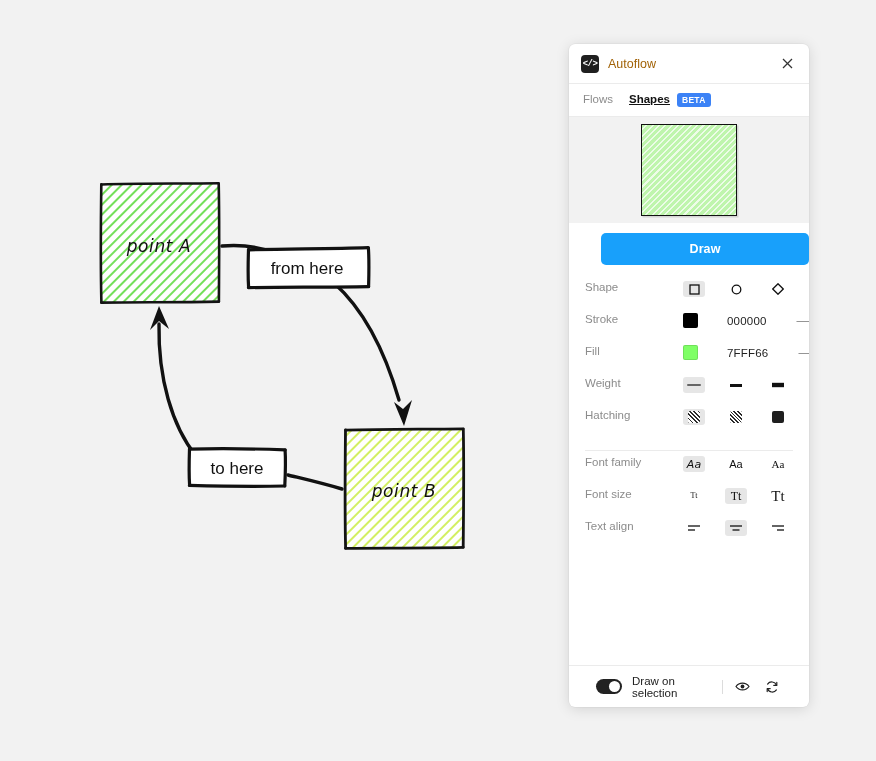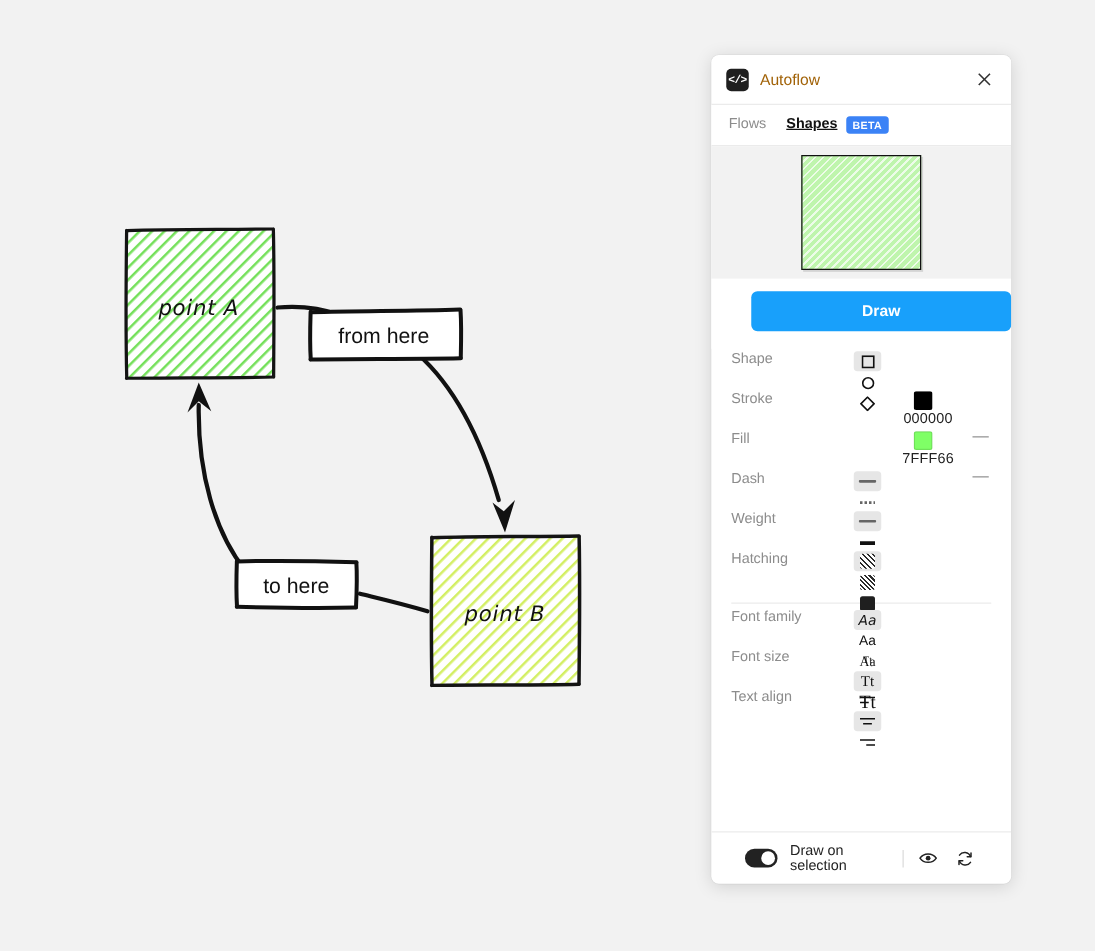--- a/index.html
+++ b/index.html
@@ -93,21 +93,21 @@
     cursor:pointer; letter-spacing:.1px;margin-left:16px;
   }
 
   
   .props { flex:1 1 auto; padding: 2px 16px 0; overflow:hidden; }
   .prow {
     display:flex; align-items:flex-start;
     height: 32px;
   }
   .plabel { font-size: 11.5px; color:#8c8c8c; width: 98px; flex:0 0 98px; }
-  .pctrl { display:flex; align-items:center; gap: 1px; flex-direction: column; }
+  .pctrl { display:flex; align-items:center; gap: 20px; }
 
   .opt {
     width: 22px; height: 16px; border-radius: 3px;
     display:flex; align-items:center; justify-content:center;
     cursor:pointer; background: transparent;
   }
   .opt.sel { background:#e6e6e6; }
 
   .swatch {
     width:15px;height:15px;border-radius:2px;
@@ -282,40 +282,20 @@
 
     <div class="prow">
       <div class="plabel">Fill</div>
       <div class="pctrl" style="flex:1">
         <div class="swatch" style="background:#7FFF66"></div>
         <div class="hexval">7FFF66</div>
         <div class="minus">—</div>
       </div>
     </div>
 
-    <div class="prow">
-      <div class="plabel">Dash</div>
-      <div class="pctrl">
-        <div class="opt sel">
-          <svg width="14" height="6" viewBox="0 0 14 6">
-              <line x1="1" y1="3" x2="13" y2="3" stroke="#666" stroke-width="2.2" stroke-linecap="round"></line>
-            </svg>
-        </div>
-        <div class="opt">
-          <svg width="14" height="6" viewBox="0 0 14 6">
-              <line x1="1" y1="3" x2="13" y2="3" stroke="#666" stroke-width="2.2" stroke-dasharray="2 1.6" stroke-linecap="butt"></line>
-            </svg>
-        </div>
-        <div class="opt">
-          <svg width="14" height="6" viewBox="0 0 14 6">
-              <line x1="1" y1="3" x2="13" y2="3" stroke="#c4c4c4" stroke-width="2.2" stroke-linecap="round"></line>
-            </svg>
-        </div>
-      </div>
-    </div>
 
     <div class="prow">
       <div class="plabel">Weight</div>
       <div class="pctrl">
         <div class="opt sel">
           <svg width="14" height="6" viewBox="0 0 14 6">
               <line x1="1" y1="3" x2="13" y2="3" stroke="#666" stroke-width="2" stroke-linecap="round"></line>
             </svg>
         </div>
         <div class="opt">

